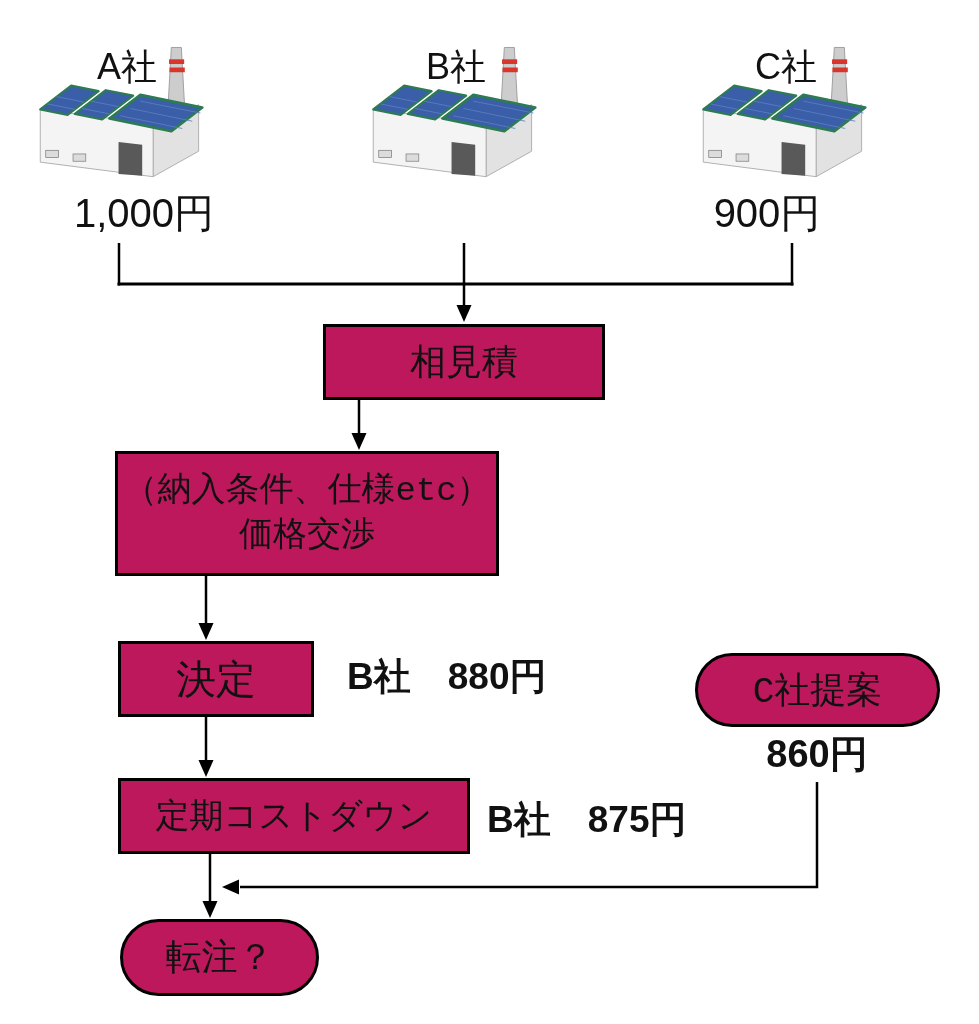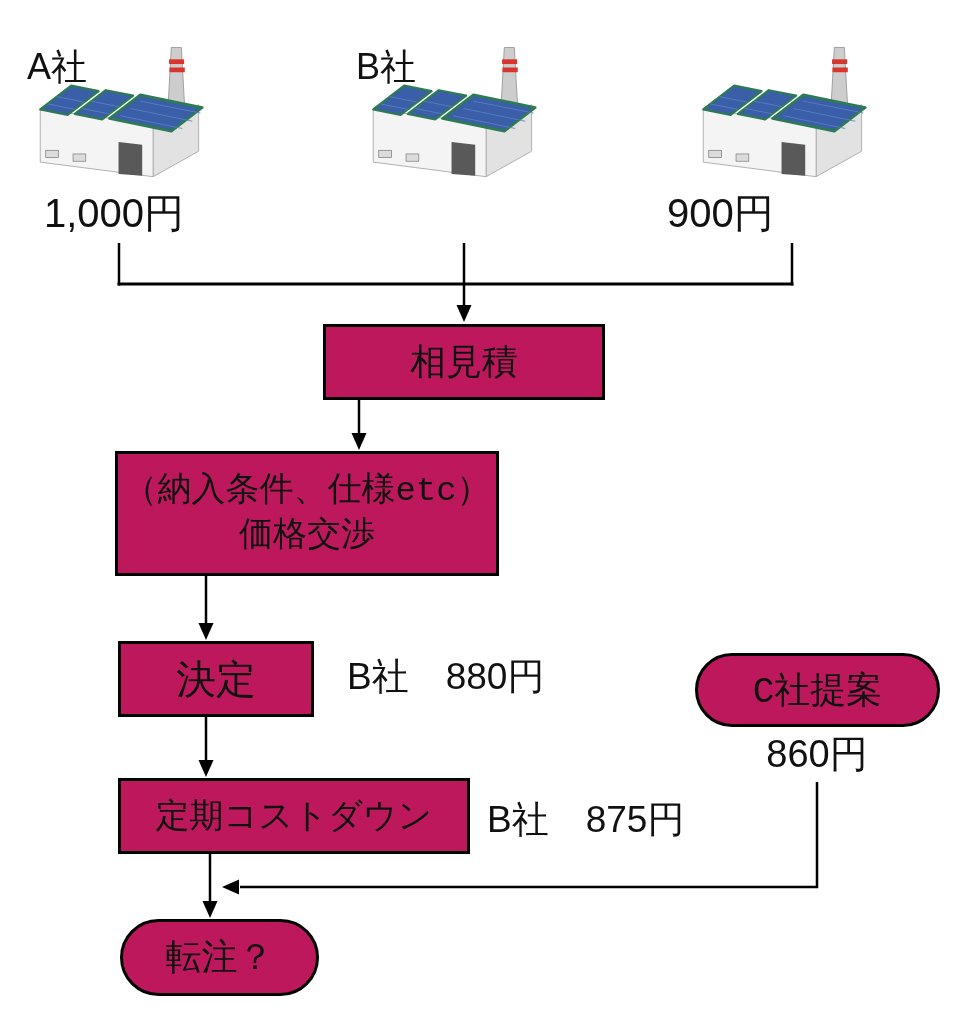--- a/index.html
+++ b/index.html
@@ -1,23 +1,23 @@
 <!DOCTYPE html>
 <html><head>
 <meta charset="utf-8">
 <style>
   html,body { margin:0; padding:0; background:#fff; }
   .canvas {
     position:relative; width:979px; height:1024px; background:#ffffff;
     font-family:"Liberation Sans", sans-serif; color:#000; overflow:hidden;
   }
-  .label { position:absolute; line-height:1.05; color:#111; }
+  .label { position:absolute; text-align:center; line-height:1.05; color:#111; }
   .supplier-name  { font-size:36px; }
   .supplier-price { font-size:40px; }
-  .side-label { position:absolute; font-size:37px; white-space:pre; color:#111; line-height:1.05; }
+  .side-label { position:absolute; font-size:37px; white-space:pre; color:#111; line-height:1.05;font-weight:bold; }
   .flow-box {
     position:absolute; box-sizing:border-box; border:3px solid #000; background:#be185d;
     display:flex; flex-direction:column; align-items:center; justify-content:center;
     text-align:left; color:#111;font-family:Liberation Mono, monospace;
   }
   .box-quote    { left:323px; top:324px; width:282px; height:76px; font-size:36px; }
   .box-nego     { left:115px; top:451px; width:384px; height:125px; font-size:34px; line-height:1.3; }
   .box-decision { left:118px; top:641px; width:196px; height:76px; font-size:40px; }
   .box-costdown { left:118px; top:778px; width:352px; height:76px; font-size:34px; }
   .box-switch   { left:120px; top:919px; width:199px; height:77px; font-size:36px; border-radius:40px; }
@@ -58,20 +58,21 @@
     </svg>
   <svg class="factory-svg" style="left:366px; top:40px;" viewBox="0 0 200 160">
       <use href="#factory"></use>
     </svg>
   <svg class="factory-svg" style="left:696px; top:40px;" viewBox="0 0 200 160">
       <use href="#factory"></use>
     </svg>
 
   <div class="label supplier-name" style="left:27px; top:48px; width:200px;">A社</div>
   <div class="label supplier-name" style="left:356px; top:48px; width:200px;">B社</div>
+  <div class="label supplier-name" style="left:686px; top:48px; width:200px;">C社</div>
 
   <div class="label supplier-price" style="left:44px; top:192px; width:200px;">1,000円</div>
   <div class="label supplier-price" style="left:667px; top:192px; width:200px;">900円</div>
 
   <svg class="connector-svg" viewBox="0 0 979 1024">
     <g stroke="#000" stroke-width="2.5" fill="none">
       <line x1="119" y1="243" x2="119" y2="285.5"></line>
       <line x1="792" y1="243" x2="792" y2="285.5"></line>
       <line x1="117.5" y1="284" x2="793.5" y2="284" stroke-width="3"></line>
       <line x1="464" y1="243" x2="464" y2="308"></line>

